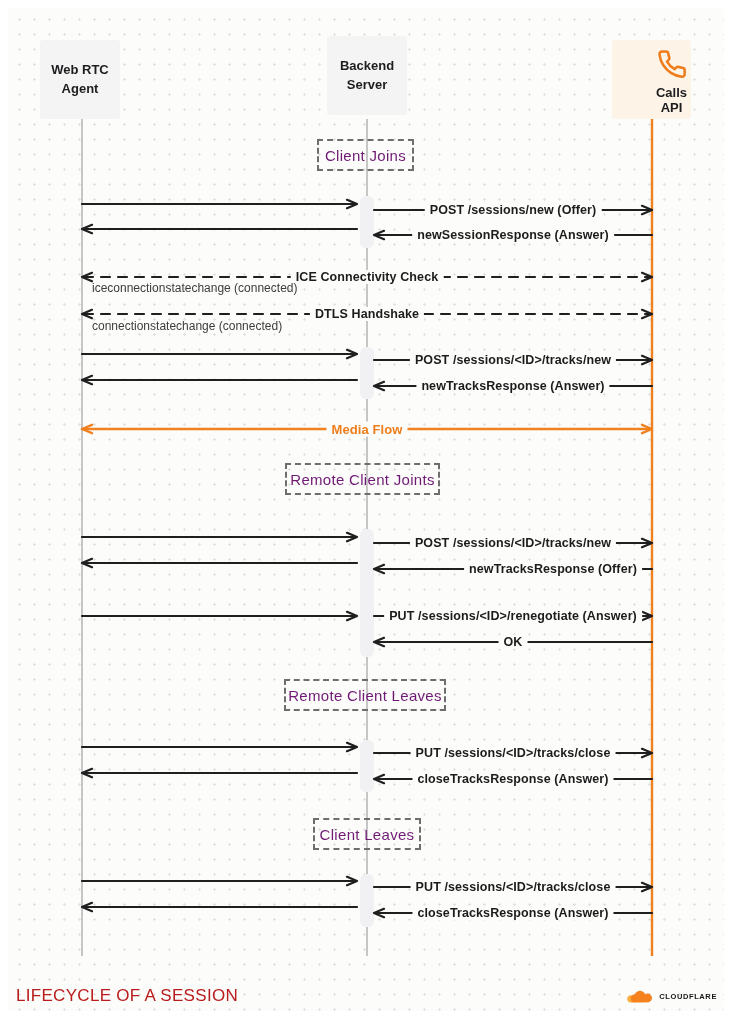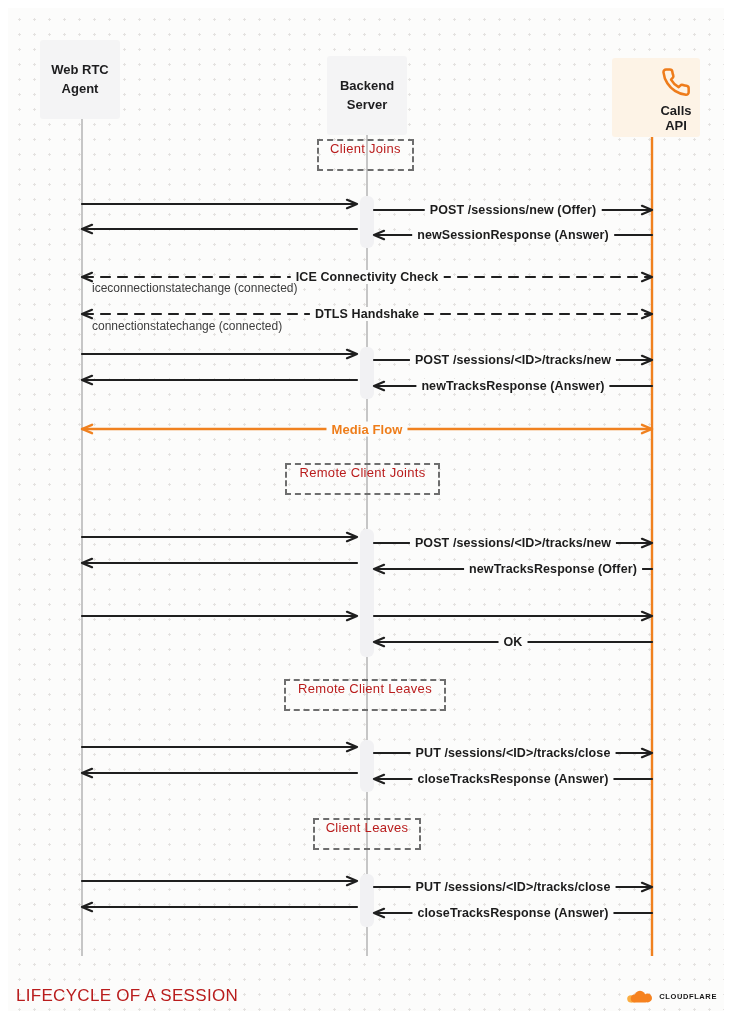--- a/index.html
+++ b/index.html
@@ -30,22 +30,22 @@
     position:absolute; transform:translate(-50%,-50%);
     font-size:12.5px; font-weight:bold; color:#1c1c1c;
     background:#fcfcfb; padding:0 5px; white-space:nowrap; letter-spacing:0.1px;
   }
   .msg-label.orange { color:#ee7d1a; font-size:13px; }
   .sub-label {
     position:absolute; font-size:12px; color:#3d3d3d; white-space:nowrap;
   }
   .section-box {
     position:absolute; border:2px dashed #6e6e6e;
-    display:flex; align-items:flex-start; justify-content:center;
-    font-size:13px; color:#b91c1c; letter-spacing:0.3px; white-space:nowrap;
+    display:flex; align-items:center; justify-content:center;
+    font-size:15px; color:#701a75; letter-spacing:0.3px; white-space:nowrap;
   }
   .footer-title {
     position:absolute; left:16px; top:986px; font-size:17px; font-weight:normal;
     color:#b91c1c; letter-spacing:0.3px;
   }
   .logo {
     position:absolute; right:15px; top:988px; display:flex; align-items:center; gap:3px;
   }
   .logo-text {
     font-size:7.5px; font-weight:bold; letter-spacing:0.6px; color:#161616;text-align:right;
@@ -148,24 +148,24 @@
     <g stroke="#f0811f" stroke-width="2.4" fill="none" stroke-linecap="round" stroke-linejoin="round">
       <path d="M82 429 H652"></path>
       <path d="M92 424.8 L82 429 L92 433.2"></path>
       <path d="M642 424.8 L652 429 L642 433.2"></path>
     </g>
   </svg>
 
   <div class="actor-box" style="left:40px; top:40px;">
     <span class="actor-label">Web RTC Agent</span>
   </div>
-  <div class="actor-box" style="left:327px; top:56px;">
+  <div class="actor-box" style="left:327px; top:36px;">
     <span class="actor-label">Backend Server</span>
   </div>
-  <div class="actor-box actor-calls" style="left:612px; top:58px; width:88px;padding-left:44px;">
+  <div class="actor-box actor-calls" style="left:612px; top:40px; width:79px;padding-left:44px;">
     <svg width="36" height="36" viewBox="0 0 24 24">
       <path d="M22 16.92v3a2 2 0 0 1-2.18 2 19.79 19.79 0 0 1-8.63-3.07 19.5 19.5 0 0 1-6-6A19.79 19.79 0 0 1 2.12 4.18 2 2 0 0 1 4.11 2h3a2 2 0 0 1 2 1.72c.13.96.36 1.9.7 2.81a2 2 0 0 1-.45 2.11L8.09 9.91a16 16 0 0 0 6 6l1.27-1.27a2 2 0 0 1 2.11-.45c.91.34 1.85.57 2.81.7A2 2 0 0 1 22 16.92z" fill="none" stroke="#ee7c1b" stroke-width="2" stroke-linecap="round" stroke-linejoin="round"></path>
     </svg>
     <span class="actor-label">Calls API</span>
   </div>
 
   <div class="section-box" style="left:317px; top:139px; width:97px; height:32px;">
     <span>Client Joins</span>
   </div>
   <div class="section-box" style="left:285px; top:463px; width:155px; height:32px;">
@@ -182,20 +182,21 @@
   <div class="msg-label" style="left:513px; top:235px;">newSessionResponse (Answer)</div>
   <div class="msg-label" style="left:367px; top:277px;">ICE Connectivity Check</div>
   <div class="sub-label" style="left:92px; top:281px;">iceconnectionstatechange (connected)</div>
   <div class="msg-label" style="left:367px; top:314px;">DTLS Handshake</div>
   <div class="sub-label" style="left:92px; top:319px;">connectionstatechange (connected)</div>
   <div class="msg-label" style="left:513px; top:360px;">POST /sessions/&lt;ID&gt;/tracks/new</div>
   <div class="msg-label" style="left:513px; top:386px;">newTracksResponse (Answer)</div>
   <div class="msg-label orange" style="left:367px; top:429px;">Media Flow</div>
   <div class="msg-label" style="left:513px; top:543px;">POST /sessions/&lt;ID&gt;/tracks/new</div>
   <div class="msg-label" style="left:513px; top:569px;margin-left:40px;">newTracksResponse (Offer)</div>
+  <div class="msg-label" style="left:513px; top:616px;">PUT /sessions/&lt;ID&gt;/renegotiate (Answer)</div>
   <div class="msg-label" style="left:513px; top:642px;">OK</div>
   <div class="msg-label" style="left:513px; top:753px;">PUT /sessions/&lt;ID&gt;/tracks/close</div>
   <div class="msg-label" style="left:513px; top:779px;">closeTracksResponse (Answer)</div>
   <div class="msg-label" style="left:513px; top:887px;">PUT /sessions/&lt;ID&gt;/tracks/close</div>
   <div class="msg-label" style="left:513px; top:913px;">closeTracksResponse (Answer)</div>
 
   <div class="footer-title">LIFECYCLE OF A SESSION</div>
   <div class="logo">
     <svg width="32" height="16" viewBox="0 0 40 18">
       <g fill="#fbad41">

